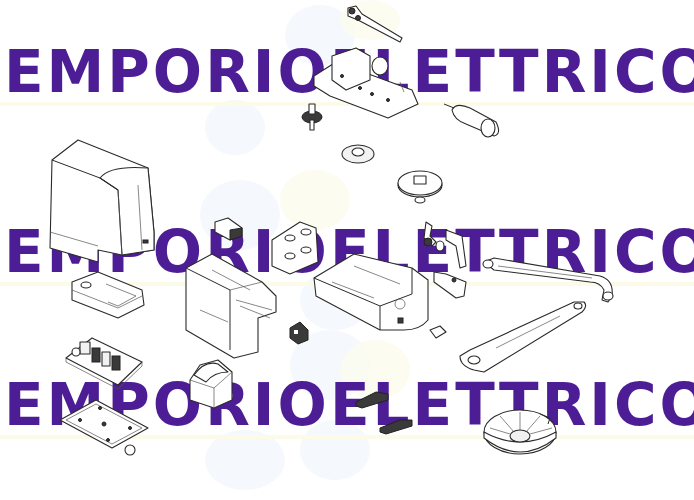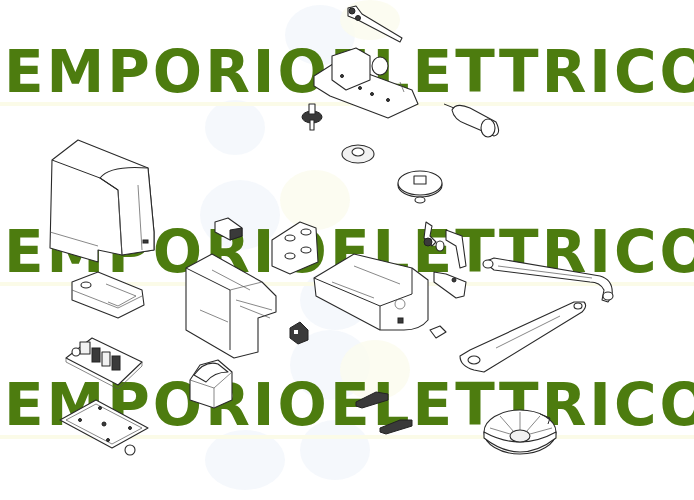--- a/index.html
+++ b/index.html
@@ -1,18 +1,18 @@
 <!DOCTYPE html>
 <html><head>
 <meta charset="utf-8">
 <style>
   html,body{margin:0;padding:0;background:#ffffff;}
   body{width:694px;height:500px;position:relative;overflow:hidden;font-family:"Liberation Sans",sans-serif;}
   .wm{position:absolute;left:0;width:694px;height:70px;pointer-events:none;}
-  .wm-text{position:absolute;font-family:"DejaVu Sans",sans-serif;font-weight:bold;font-size:58px;letter-spacing:3px;color:#4d7c0f;line-height:60px;white-space:nowrap;}
+  .wm-text{position:absolute;font-family:"DejaVu Sans",sans-serif;font-weight:bold;font-size:58px;letter-spacing:3px;color:#4c1d95;line-height:60px;white-space:nowrap;}
   .wm-line{position:absolute;left:0;width:694px;height:4px;background:#fbfbe8;}
   .blob{position:absolute;border-radius:50%;background:#f3f6fb;opacity:.8;}
   .blob.y{background:#fbfbee;}
   #diagram{position:absolute;left:0;top:0;}
   .p{fill:#ffffff;stroke:#2a2a2a;stroke-width:1.1;stroke-linejoin:round;}
   .pg{fill:#f2f2f2;stroke:#2a2a2a;stroke-width:1.1;stroke-linejoin:round;}
   .pd{fill:#3a3a3a;stroke:#222;stroke-width:1;}
   .ln{fill:none;stroke:#2a2a2a;stroke-width:1;}
   .lt{fill:none;stroke:#555;stroke-width:.7;}
 </style>

